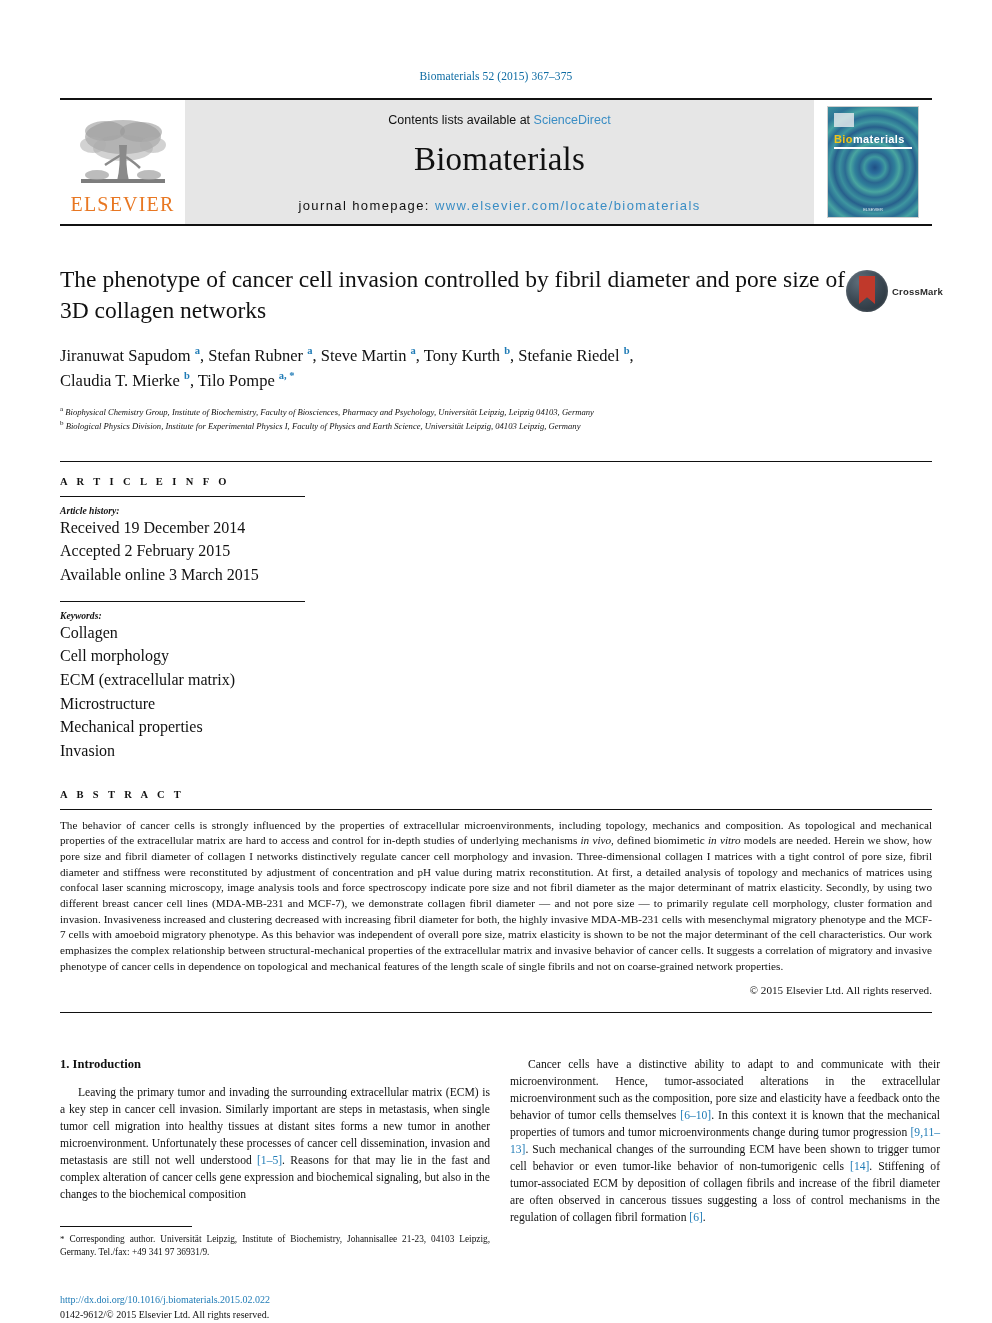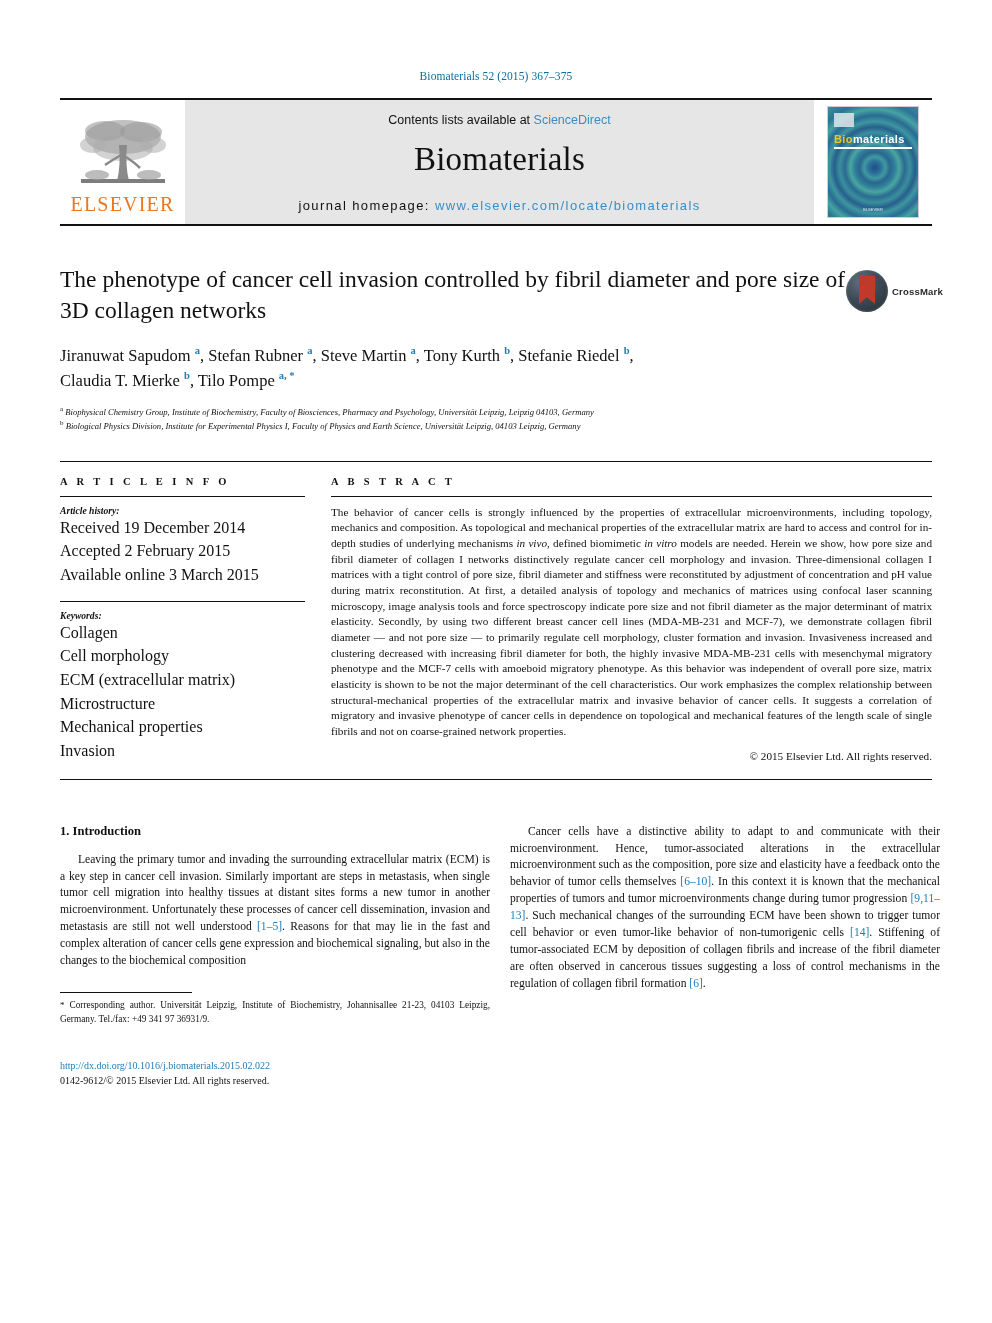--- a/index.html
+++ b/index.html
@@ -170,20 +170,21 @@
   }
   .affil sup { font-style: normal; font-size: 7px; vertical-align: super; }
 
   
   .info-abs {
     margin: 28px 60px 0 60px;
     border-top: 1px solid #111;
     padding-top: 14px;
     display: flex;
     gap: 26px;
+    flex-direction: column;
   }
   .col-info { width: 245px; flex: 0 0 245px; }
   .col-abs  { flex: 1 1 auto; }
 
   .sec-label {
     font-family: "Liberation Serif", serif;
     font-size: 10.5px;
     font-weight: bold;
     letter-spacing: 3.4px;
     color:#111;

